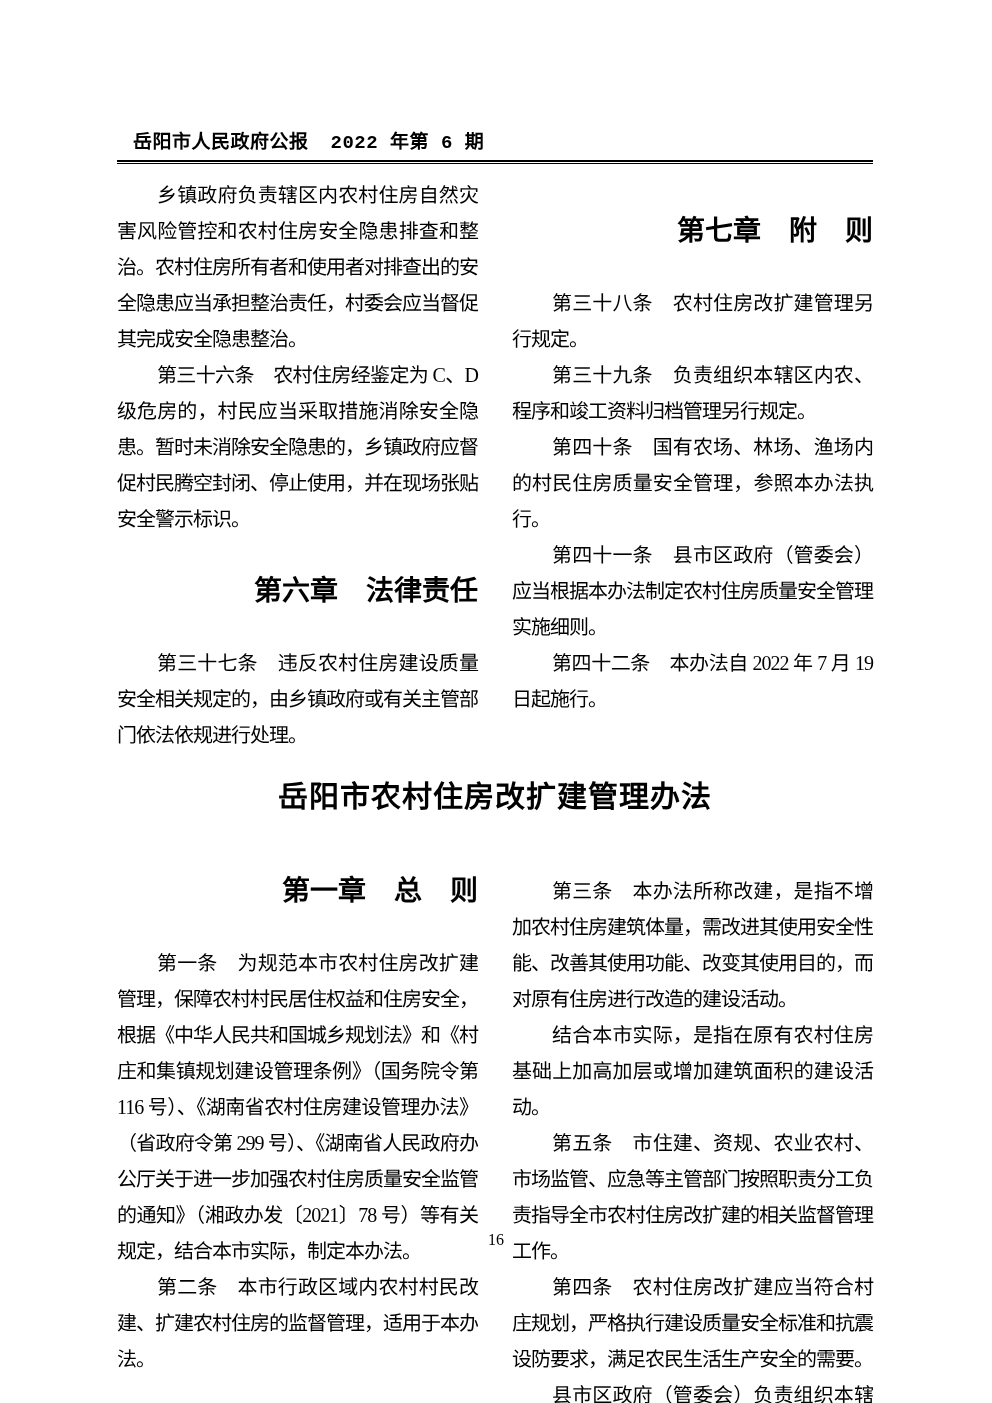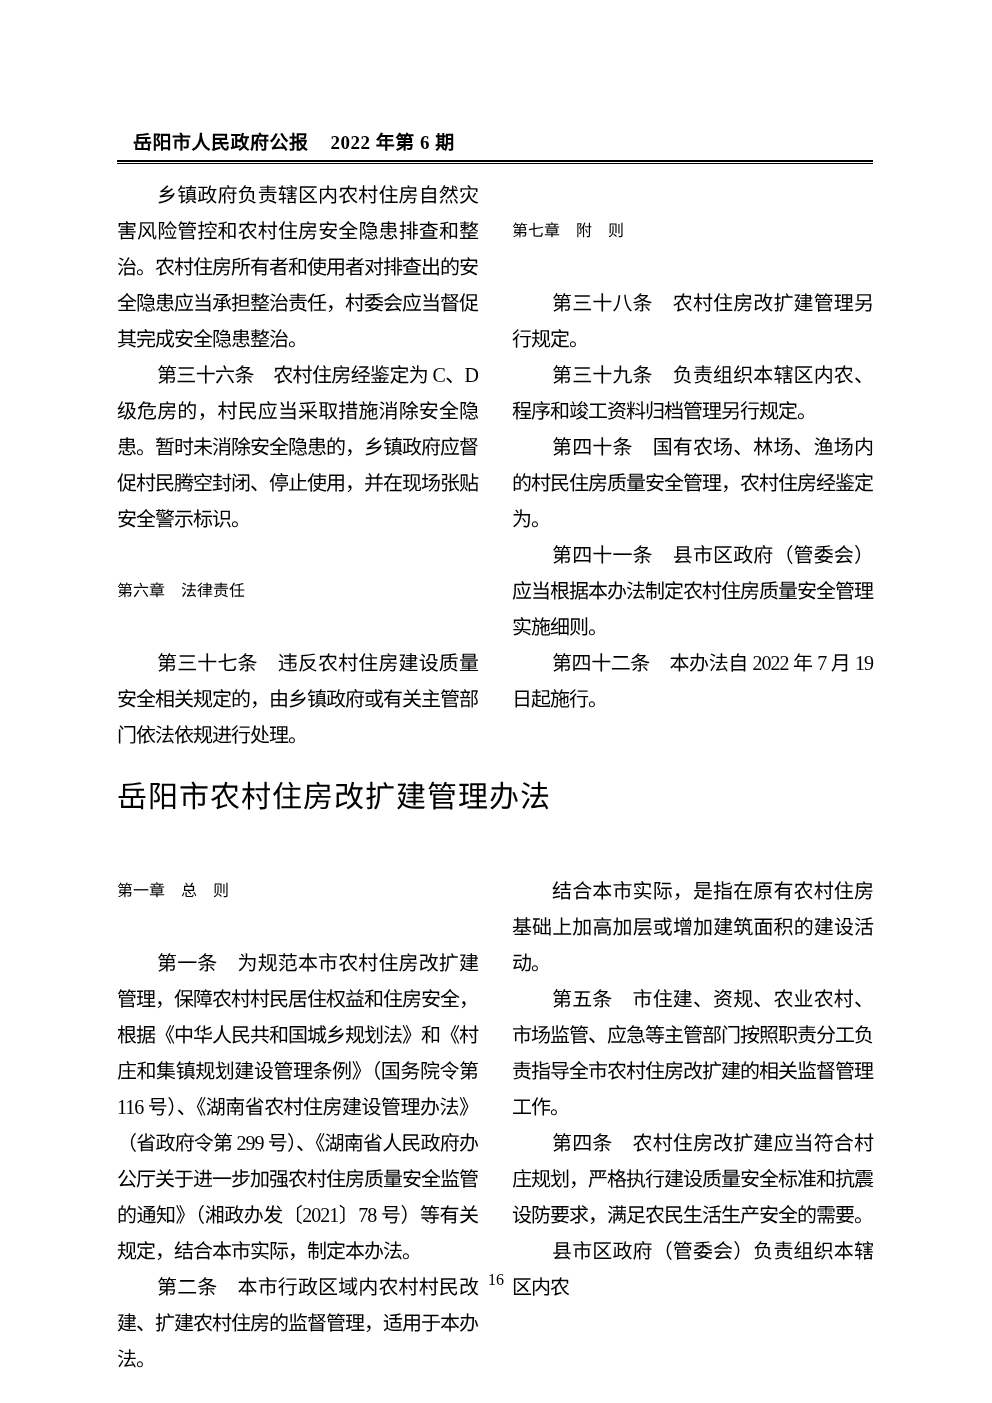--- a/index.html
+++ b/index.html
@@ -17,21 +17,21 @@
     overflow: hidden;
   }
   .content {
     position: absolute;
     left: 117px;
     top: 131px;
     width: 756px;
   }
   
   .header-text {
-    font-family: Liberation Serif, serif;
+    font-family: Liberation Mono, monospace;
     font-weight: bold;
     font-size: 19px;
     line-height: 24px;
     padding-left: 16px;
     letter-spacing: 0.5px;
     white-space: nowrap;
   }
   .gazette-issue { margin-left: 22px; }
   .header-rule {
     margin-top: 5px;
@@ -51,43 +51,43 @@
     line-height: 36px;
     letter-spacing: -1px;
     text-align: justify;
   }
   .col p {
     margin: 0;
     text-indent: 2em;
   }
   .chapter {
     margin: 36px 0;
-    font-size: 16px;
-    font-weight: normal;
+    font-size: 28px;
+    font-weight: bold;
     letter-spacing: 0;
-    text-align: left;
+    text-align: right;
     text-indent: 0;
   }
   .chapter-top { margin-top: 36px; margin-bottom: 36px; }
   .section-bottom { margin-top: 56px; }
   .section-bottom .chapter-lead { margin-top: 0; margin-bottom: 36px; }
   
   .article-title {
     margin: 24px 0 0 0;
     font-size: 30px;
     line-height: 40px;
-    font-weight: normal;
+    font-weight: bold;
     letter-spacing: 1px;
-    text-align: left;
+    text-align: center;
     font-family: "Liberation Serif", "DejaVu Serif", serif;
   }
   
   .page-number {
     position: absolute;
-    top: 1268px;
+    top: 1228px;
     left: 0;
     width: 992px;
     text-align: center;
     font-size: 16px;
     line-height: 24px;
   }
 </style>
 </head>
 <body>
 
@@ -105,35 +105,36 @@
       <div class="col">
         <p>乡镇政府负责辖区内农村住房自然灾害风险管控和农村住房安全隐患排查和整治。农村住房所有者和使用者对排查出的安全隐患应当承担整治责任，村委会应当督促其完成安全隐患整治。</p>
         <p>第三十六条　农村住房经鉴定为 C、D 级危房的，村民应当采取措施消除安全隐患。暂时未消除安全隐患的，乡镇政府应督促村民腾空封闭、停止使用，并在现场张贴安全警示标识。</p>
         <h2 class="chapter">第六章　法律责任</h2>
         <p>第三十七条　违反农村住房建设质量安全相关规定的，由乡镇政府或有关主管部门依法依规进行处理。</p>
       </div>
       <div class="col">
         <h2 class="chapter chapter-top">第七章　附　则</h2>
         <p>第三十八条　农村住房改扩建管理另行规定。</p>
         <p>第三十九条　负责组织本辖区内农、程序和竣工资料归档管理另行规定。</p>
-        <p>第四十条　国有农场、林场、渔场内的村民住房质量安全管理，农村住房经鉴定为。</p>
+        <p>第四十条　国有农场、林场、渔场内的村民住房质量安全管理，参照本办法执行。</p>
         <p>第四十一条　县市区政府（管委会）应当根据本办法制定农村住房质量安全管理实施细则。</p>
         <p>第四十二条　本办法自 2022 年 7 月 19 日起施行。</p>
       </div>
     </section>
 
     <h1 class="article-title">岳阳市农村住房改扩建管理办法</h1>
 
     <section class="cols section-bottom">
       <div class="col">
         <h2 class="chapter chapter-lead">第一章　总　则</h2>
         <p>第一条　为规范本市农村住房改扩建管理，保障农村村民居住权益和住房安全，根据《中华人民共和国城乡规划法》和《村庄和集镇规划建设管理条例》（国务院令第 116 号）、《湖南省农村住房建设管理办法》（省政府令第 299 号）、《湖南省人民政府办公厅关于进一步加强农村住房质量安全监管的通知》（湘政办发〔2021〕78 号）等有关规定，结合本市实际，制定本办法。</p>
         <p>第二条　本市行政区域内农村村民改建、扩建农村住房的监督管理，适用于本办法。</p>
       </div>
       <div class="col">
+        <p>第三条　本办法所称改建，是指不增加农村住房建筑体量，需改进其使用安全性能、改善其使用功能、改变其使用目的，而对原有住房进行改造的建设活动。</p>
         <p>结合本市实际，是指在原有农村住房基础上加高加层或增加建筑面积的建设活动。</p>
         <p>第五条　市住建、资规、农业农村、市场监管、应急等主管部门按照职责分工负责指导全市农村住房改扩建的相关监督管理工作。</p>
         <p>第四条　农村住房改扩建应当符合村庄规划，严格执行建设质量安全标准和抗震设防要求，满足农民生活生产安全的需要。</p>
         <p>县市区政府（管委会）负责组织本辖区内农</p>
       </div>
     </section>
 
   </div>
 
   <div class="page-number">16</div>

